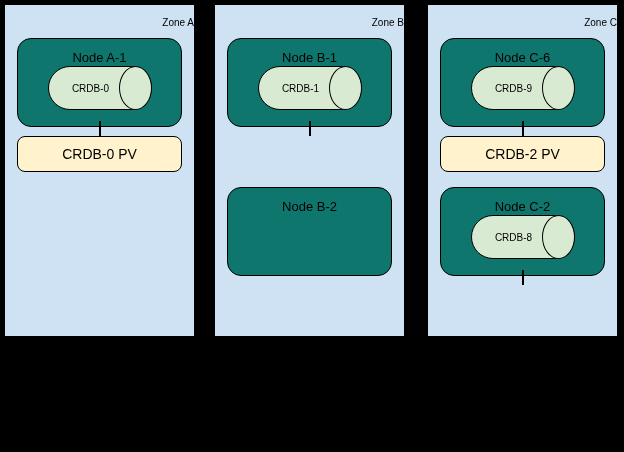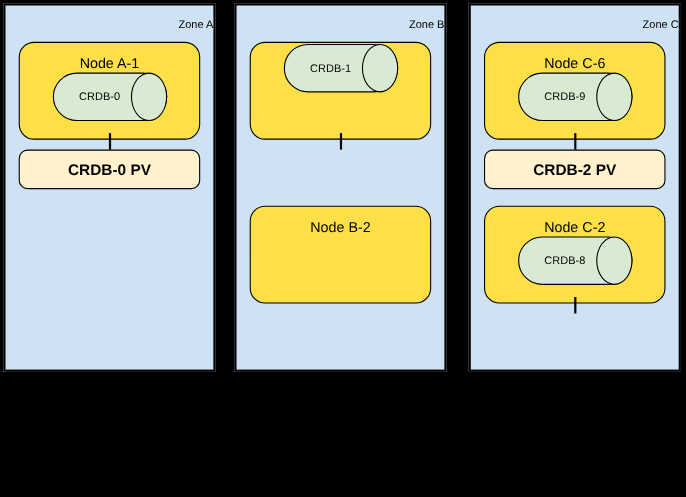--- a/index.html
+++ b/index.html
@@ -37,21 +37,21 @@
   .group {
     position: absolute;
     left: 12px;
     right: 12px;
   }
   .group--first  { top: 33px; }
   .group--second { top: 182px; }
   .node {
     position: relative;
     height: 89px;
-    background: #fde047;
+    background: #0f766e;
     border: 1.5px solid #000000;
     border-radius: 14px;
     box-sizing: border-box;
     overflow: hidden;
   }
   .node-title {
     text-align: center;
     padding-top: 11px;
     font-size: 13px;
     line-height: 15px;
@@ -103,21 +103,20 @@
     height: 36px;
     margin-top: 9px;
     background: #fff2cc;
     border: 1.5px solid #000000;
     border-radius: 8px;
     box-sizing: border-box;
     display: flex;
     align-items: center;
     justify-content: center;
     font-size: 14px;
-    font-weight: bold;
   }
 </style>
 </head>
 <body>
 
 <div class="canvas">
 
   <div class="zone zone--a">
     <div class="zone-title">Zone A</div>
     <div class="group group--first">
@@ -133,20 +132,21 @@
       <div class="pv">
         <span>CRDB-0 PV</span>
       </div>
     </div>
   </div>
 
   <div class="zone zone--b">
     <div class="zone-title">Zone B</div>
     <div class="group group--first">
       <div class="node">
+        <div class="node-title">Node B-1</div>
         <div class="cylinder">
           <div class="cyl-body"></div>
           <div class="cyl-cap"></div>
           <div class="cyl-label">CRDB-1</div>
         </div>
       </div>
       <div class="connector"></div>
     </div>
     <div class="group group--second">
       <div class="node">

